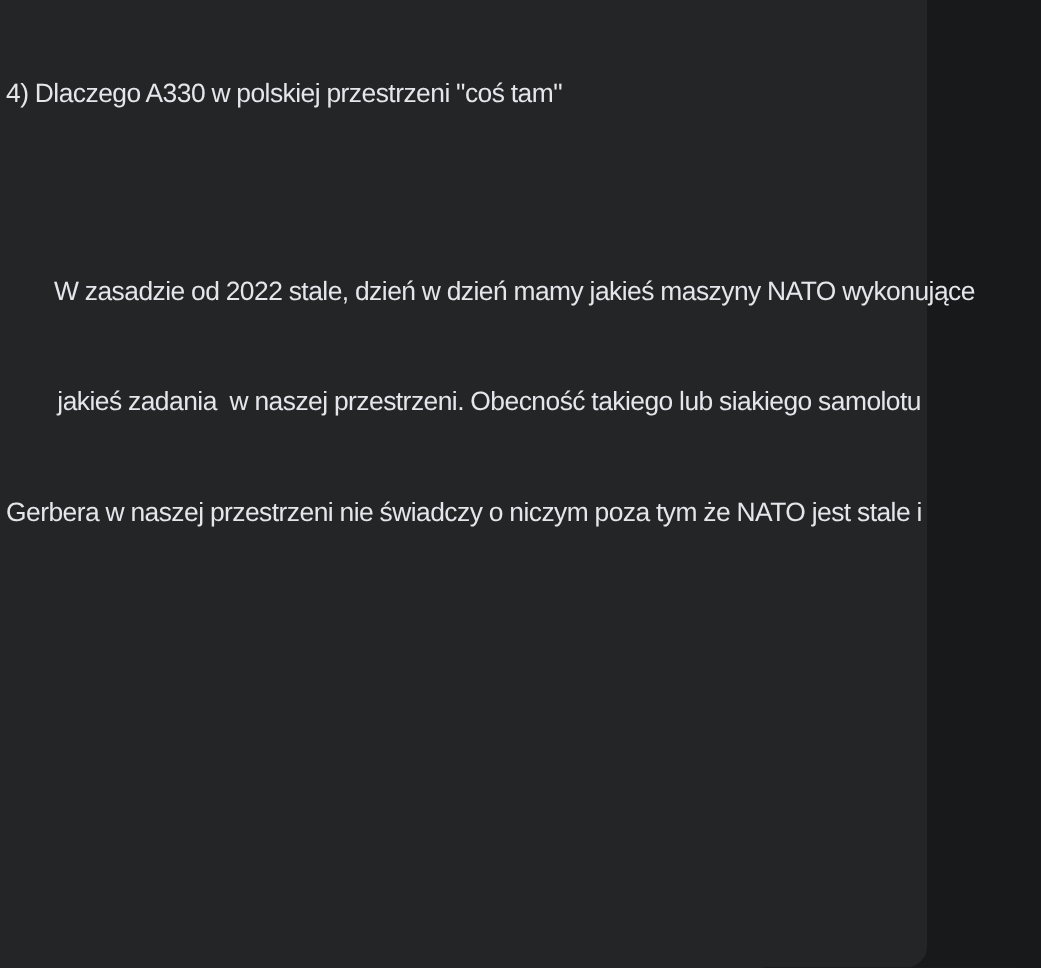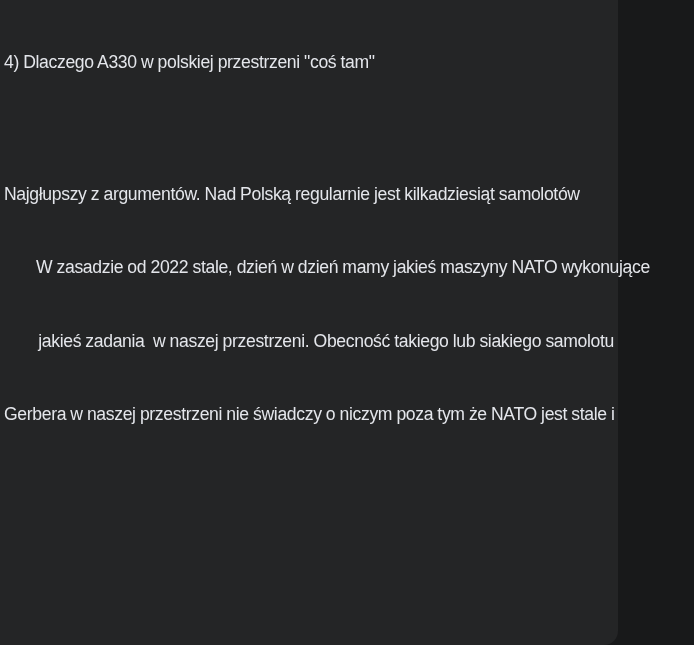--- a/index.html
+++ b/index.html
@@ -42,20 +42,19 @@
     .p1 { padding-top: 1px; }
   </style>
 </head>
 <body>
 
 <div class="post">
   <p class="para p1">
     <span class="line" style="display: block;">4) Dlaczego A330 w polskiej przestrzeni "coś tam"</span>
   </p>
   <p class="para">
-    <span class="line" style="display: block;">Najgłupszy z argumentów. Nad Polską regularnie jest kilkadziesiąt samolotów</span>
     <span class="line" style="display: block; margin-left: 32px;">W zasadzie od 2022 stale, dzień w dzień mamy jakieś maszyny NATO wykonujące</span>
     <span class="line" style="display: block; text-align: right;">jakieś zadania  w naszej przestrzeni. Obecność takiego lub siakiego samolotu</span>
     <span class="line" style="display: block;">Gerbera w naszej przestrzeni nie świadczy o niczym poza tym że NATO jest stale i</span>
     
   </p>
 
 </div>
 
 </body></html>

